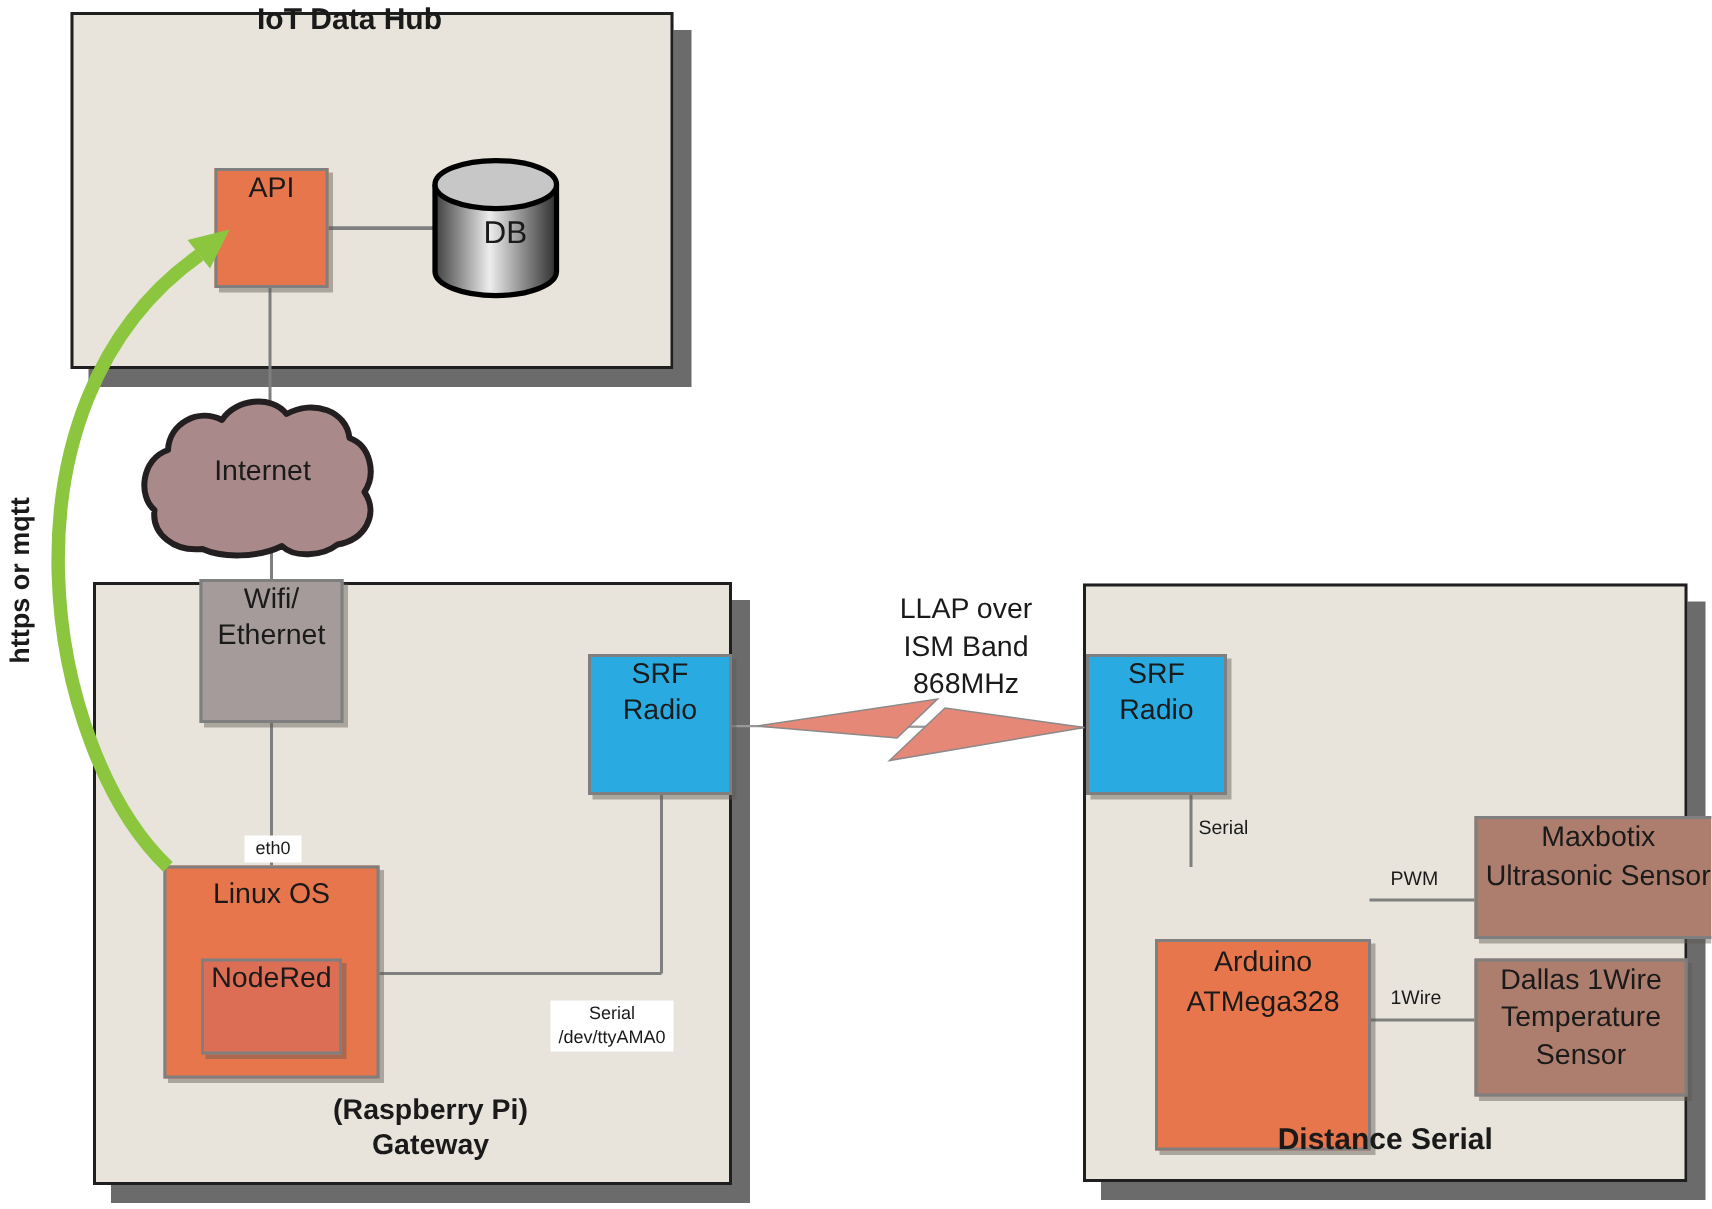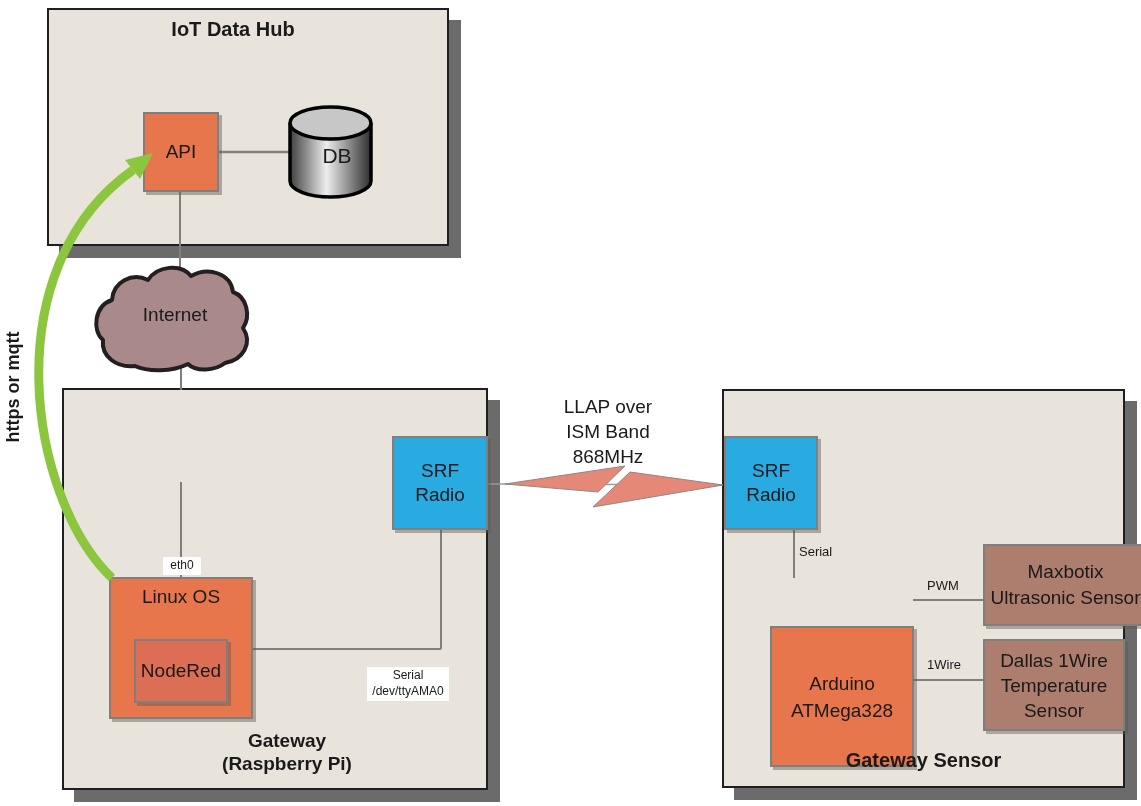--- a/index.html
+++ b/index.html
@@ -1,20 +1,20 @@
 <!DOCTYPE html>
 <html><head>
 <meta charset="utf-8">
 <style>
   html,body{margin:0;padding:0;background:#fff;}
   #canvas{position:relative;width:1141px;height:806px;background:#fff;overflow:hidden;
           font-family:"Liberation Sans",sans-serif;color:#1a1a1a;}
   .abs{position:absolute;box-sizing:border-box;}
   .bigbox{background:#e8e4db;border:2px solid #1f1f1f;box-shadow:12px 12px 0 #6b6b6b;z-index:1;}
-  .inner{border:2px solid #7f7f7f;display:flex;align-items:center;justify-content:center;
+  .inner{border:2px solid #7f7f7f;display:flex;justify-content:center;
          text-align:center;z-index:3;font-size:19px;line-height:24px;
          box-shadow:3px 3px 0 rgba(95,90,85,.45);}
   .lbl{z-index:3;text-align:center;}
   .title{font-weight:bold;font-size:20px;}
   .small{font-size:13px;line-height:16px;}
   .whitebg{background:#fff;font-size:12px;line-height:16px;margin-top:36px;}
   svg.layer{position:absolute;left:0;top:0;z-index:2;}
   svg.toplayer{position:absolute;left:0;top:0;z-index:4;}
   #https-label{z-index:5;font-weight:bold;font-size:18px;transform:rotate(-90deg);}
 </style>
@@ -68,20 +68,23 @@
              C 172 372 148 372 135 366 Z" fill="#a98989" stroke="#231f20" stroke-width="4" stroke-linejoin="round"></path>
 
     <path d="M 290 123 L 290 181 A 40.5 16 0 0 0 371 181 L 371 123" fill="url(#cyl)" stroke="#000" stroke-width="3.5"></path>
     <ellipse cx="330.5" cy="123" rx="40.5" ry="16" fill="#c7c7c7" stroke="#000" stroke-width="3.5"></ellipse>
   </svg>
 
   <div class="abs inner" style="left:143px;top:112px;width:76px;height:80px;background:#e8764c;">
     <span>API</span>
   </div>
 
+  <div class="abs inner" style="left:133px;top:386px;width:96px;height:96px;background:#a59b9b;">
+    <span>Wifi/ Ethernet</span>
+  </div>
 
   <div class="abs inner" style="left:109px;top:577px;width:144px;height:142px;background:#e8764c;"></div>
   <div class="abs lbl" style="left:109px;top:586px;width:144px;font-size:19px;">Linux OS</div>
 
   <div class="abs inner" style="left:134px;top:639px;width:94px;height:64px;background:#dc6e55;">
     <span>NodeRed</span>
   </div>
 
   <div class="abs inner" style="left:392px;top:436px;width:96px;height:94px;background:#29abe2;">
     <span>
@@ -102,51 +105,51 @@
   </div>
 
   <div class="abs inner" style="left:983px;top:544px;width:165px;height:82px;background:#ad7d6d;line-height:26px;">
     <span>Maxbotix Ultrasonic Sensor</span>
   </div>
 
   <div class="abs inner" style="left:983px;top:639px;width:142px;height:92px;background:#ad7d6d;line-height:25px;">
     <span>Dallas 1Wire Temperature Sensor</span>
   </div>
 
-  <div class="abs lbl title" style="left:47px;top:18px;width:372px;">IoT Data Hub</div>
+  <div class="abs lbl title" style="left:47px;top:2px;width:372px;">IoT Data Hub</div>
 
   <div class="abs lbl" style="left:290px;top:144px;width:94px;font-size:21px;">DB</div>
 
   <div class="abs lbl" style="left:100px;top:304px;width:150px;font-size:19px;">Internet</div>
 
   <div class="abs lbl whitebg" style="left:163px;top:521px;width:38px;height:18px;">eth0</div>
 
   <div class="abs lbl whitebg" style="left:367px;top:631px;width:82px;height:34px;">
     <span style="display:block;">Serial</span>
     <span style="display:block;">/dev/ttyAMA0</span>
   </div>
 
   <div class="abs lbl" style="left:187px;top:729px;width:200px;font-weight:bold;font-size:19px;line-height:23px;">
+    <span style="display:block;">(Raspberry Pi)</span>
     <span style="display:block;">Gateway</span>
-    <span style="display:block;">(Raspberry Pi)</span>
   </div>
 
-  <div class="abs lbl" style="left:552px;top:394px;width:112px;font-size:19px;line-height:25px;">
+  <div class="abs lbl" style="left:588px;top:394px;width:112px;font-size:19px;line-height:25px;">
     <span style="display:block;">LLAP over</span>
     <span style="display:block;">ISM Band</span>
     <span style="display:block;">868MHz</span>
   </div>
 
   <div class="abs small" style="left:799px;top:544px;width:60px;z-index:3;">Serial</div>
 
   <div class="abs small" style="left:927px;top:578px;width:50px;z-index:3;">PWM</div>
 
   <div class="abs small" style="left:927px;top:657px;width:50px;z-index:3;">1Wire</div>
 
-  <div class="abs lbl title" style="left:722px;top:749px;width:403px;">Gateway Sensor</div>
+  <div class="abs lbl title" style="left:722px;top:749px;width:403px;">Distance Serial</div>
 
   <svg class="toplayer" width="1141" height="806" viewBox="0 0 1141 806">
     <path d="M 112 578 C 30 500, -8 270, 133 170" fill="none" stroke="#8cc63f" stroke-width="9"></path>
     <polygon points="153,153 140,179 125,160" fill="#8cc63f"></polygon>
   </svg>
 
   <div class="abs lbl" id="https-label" style="left:-59px;top:374px;width:150px;height:26px;">https or mqtt</div>
 
 </div>
 

